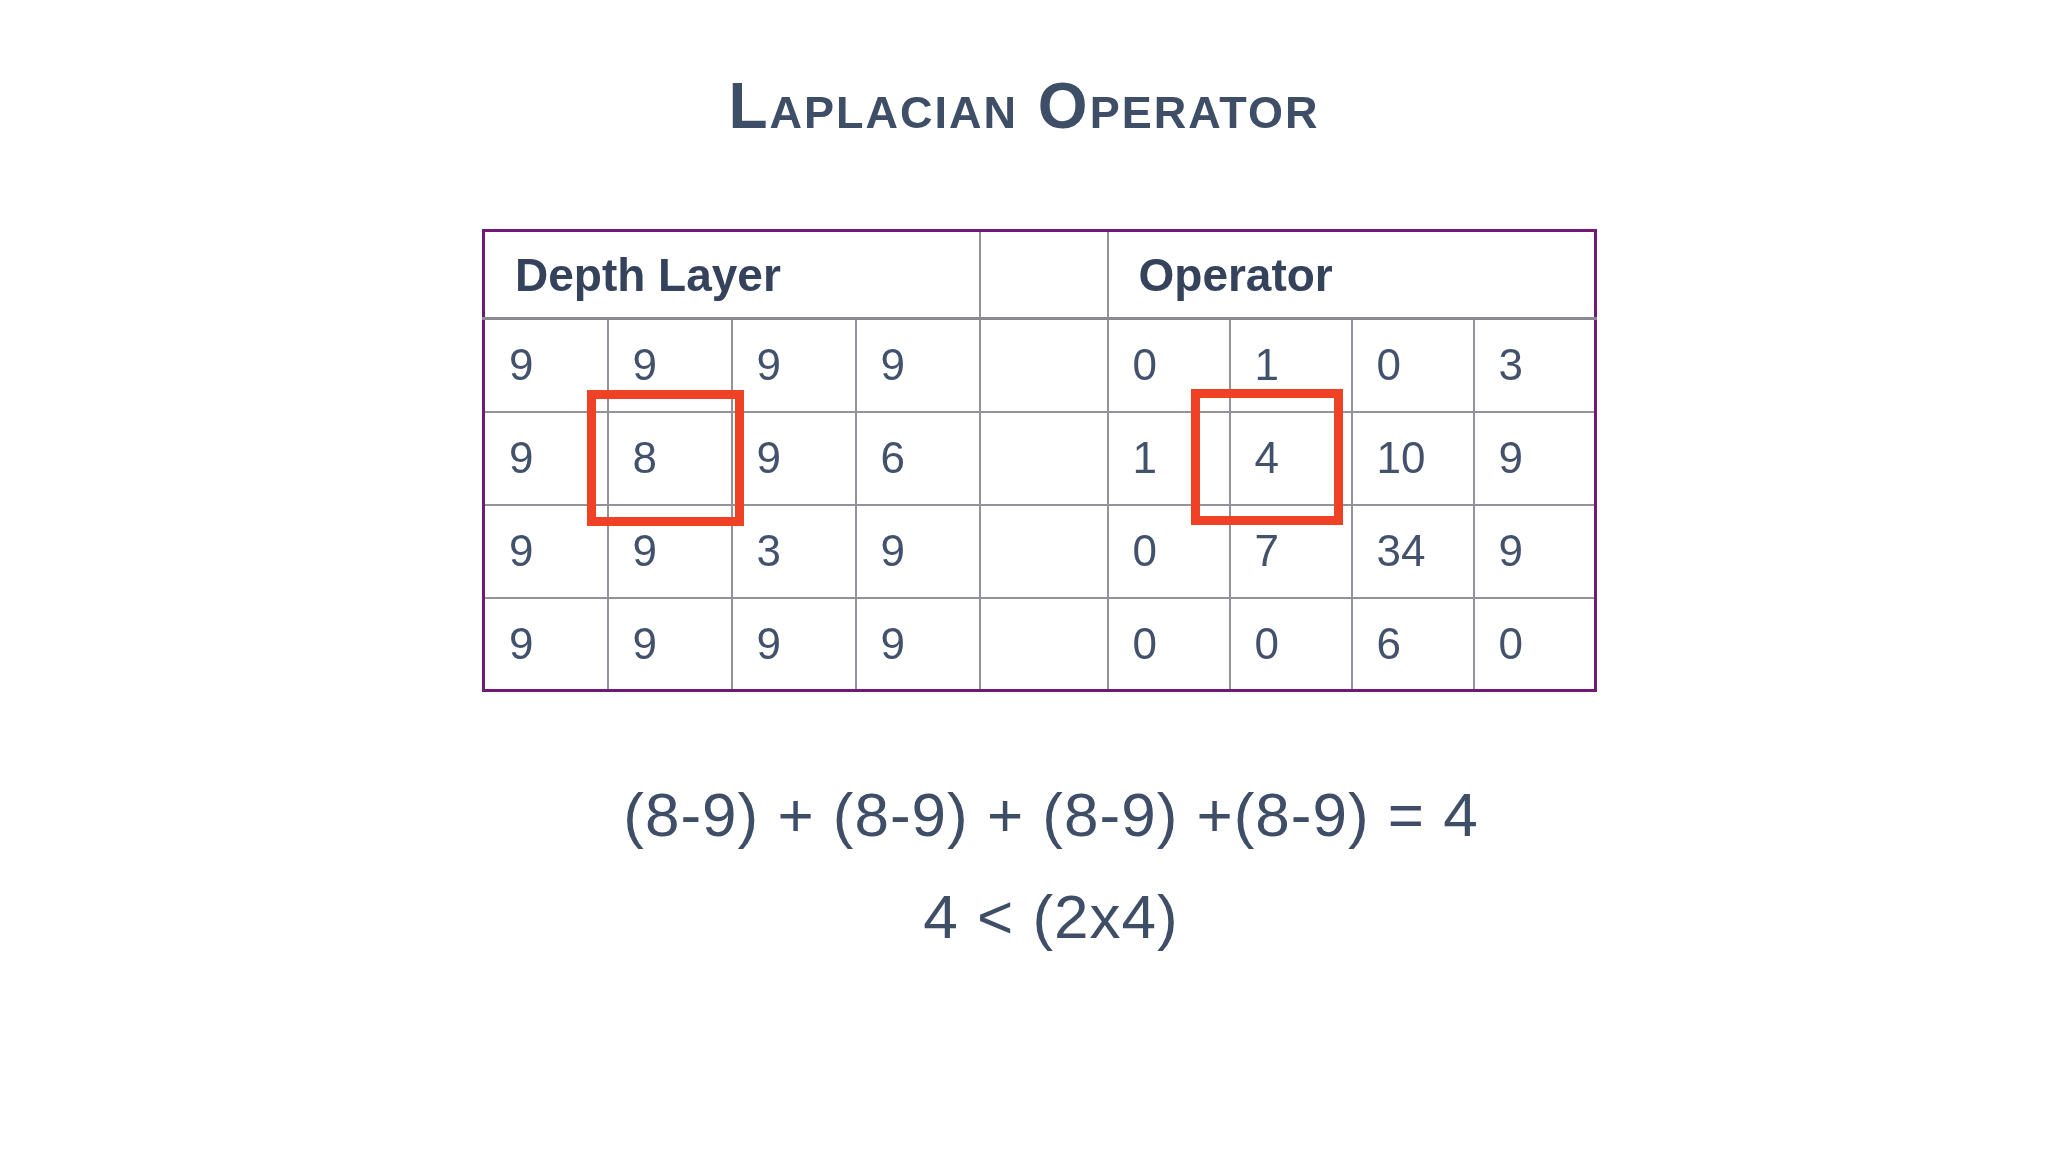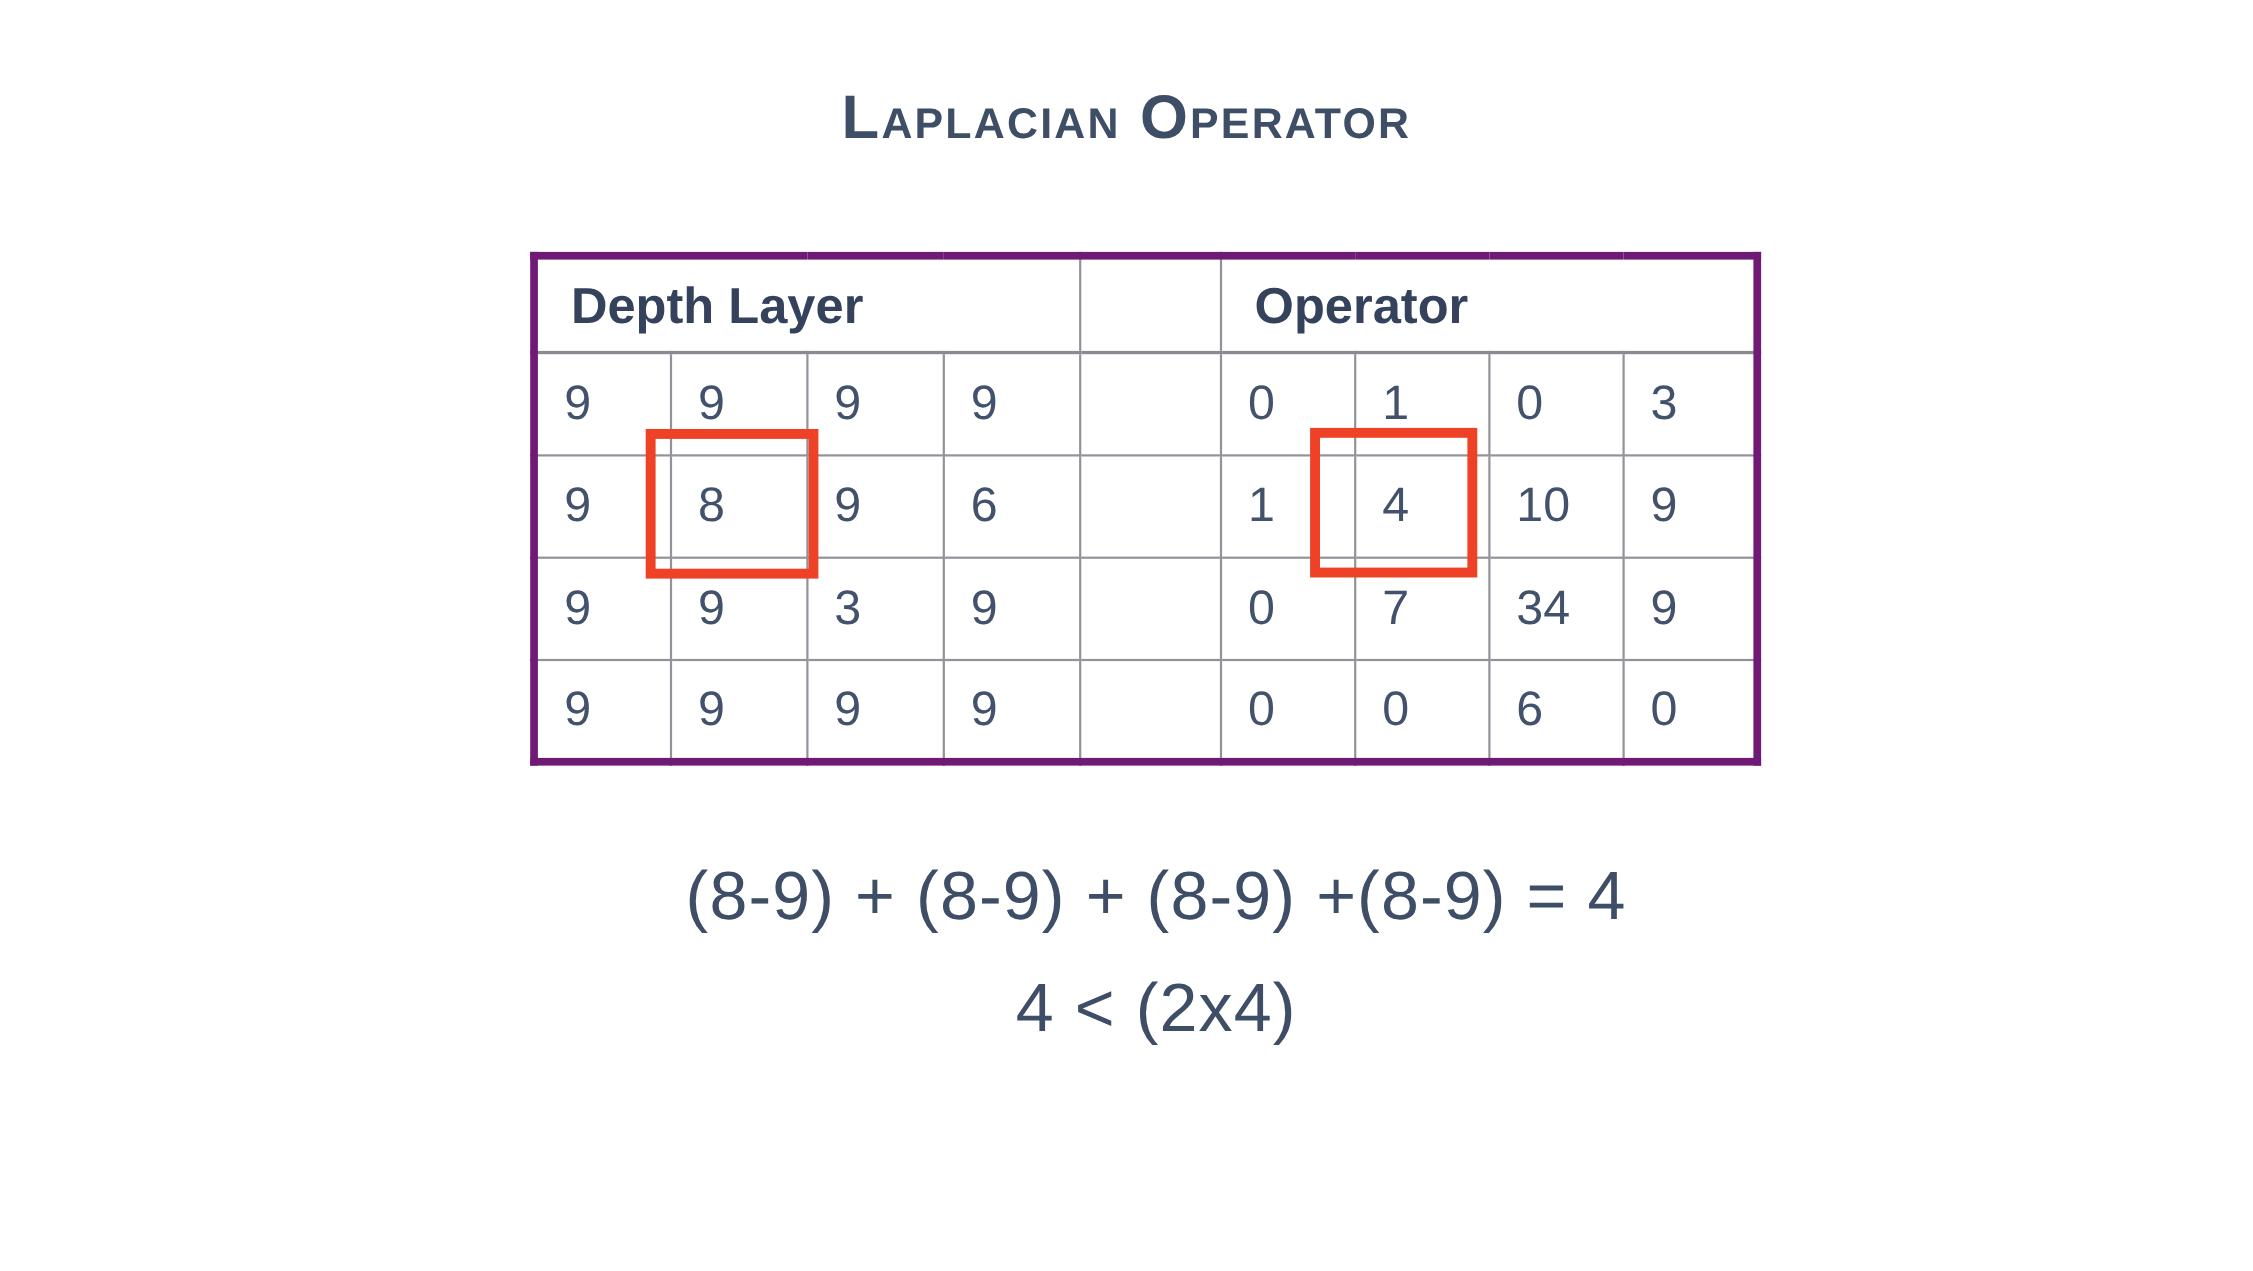--- a/index.html
+++ b/index.html
@@ -17,34 +17,34 @@
     color: #3d4e66;
   }
   .title {
     position: absolute;
     top: 56px;
     left: 0;
     width: 100%;
     margin: 0;
     text-align: center;
     font-family: "Liberation Sans", sans-serif;
-    font-size: 56px;
+    font-size: 64px;
     line-height: 100px;
     font-weight: 700;
     font-variant: small-caps;
     letter-spacing: 2px;
     color: #3d4e66;
   }
   table.grid {
     position: absolute;
     left: 482px;
     top: 229px;
     border-collapse: collapse;
     table-layout: fixed;
-    border: 7px solid #701a75;
+    border: 3px solid #701a75;
     background: #ffffff;
   }
   table.grid col.c-depth { width: 124px; }
   table.grid col.c-gap   { width: 128px; }
   table.grid col.c-lap   { width: 122px; }
   table.grid th, table.grid td {
     border: 2px solid #92929a;
     vertical-align: middle;
     text-align: left;
     overflow: hidden;

